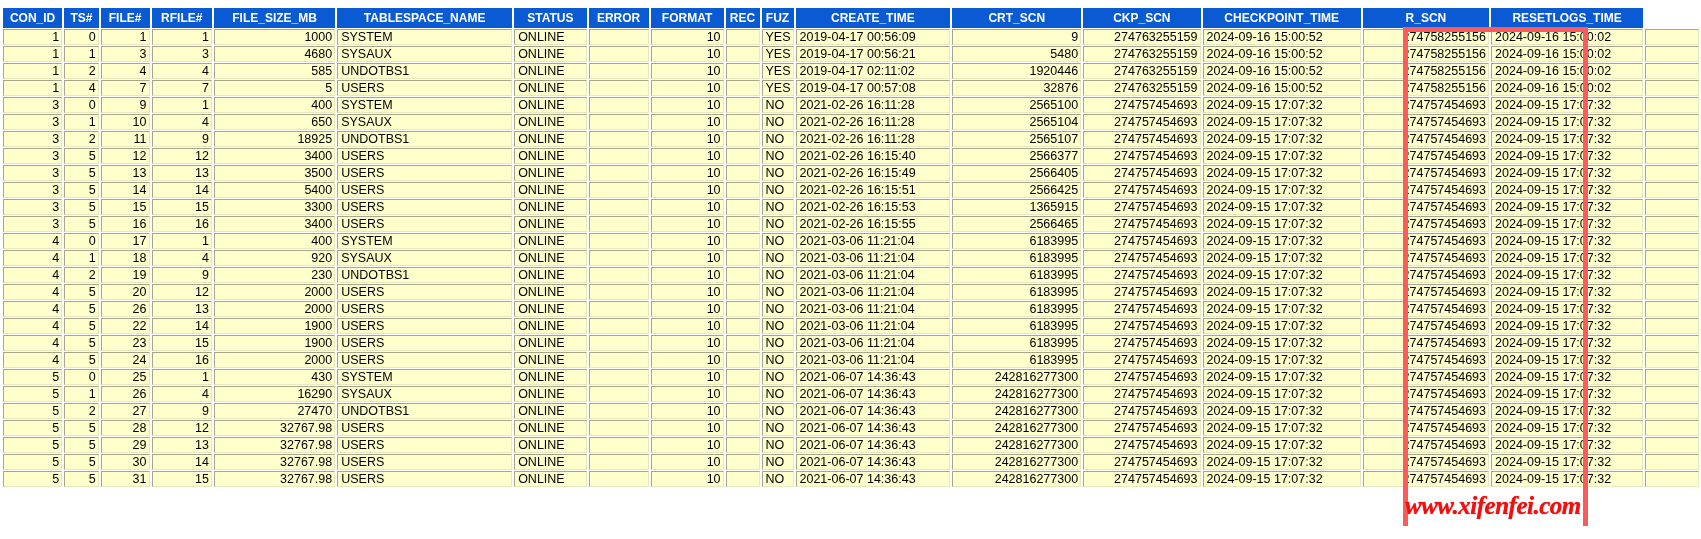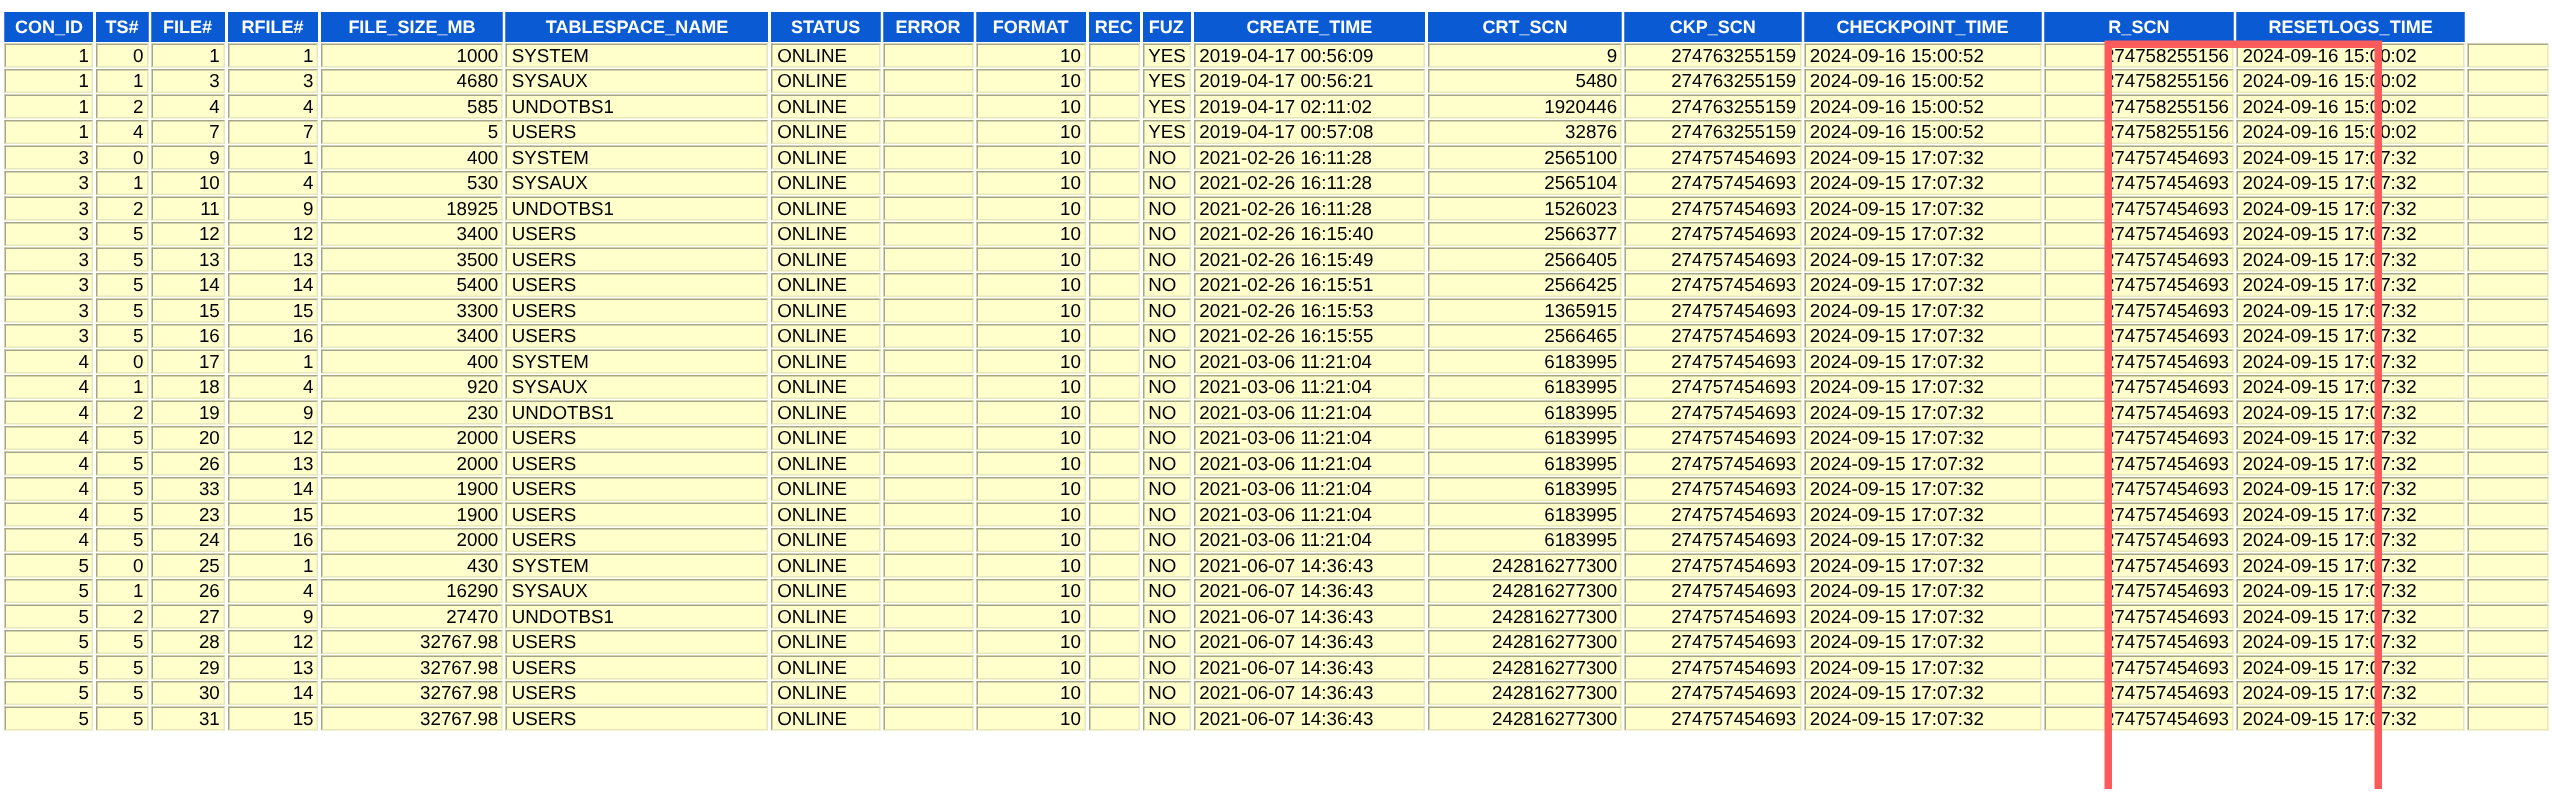--- a/index.html
+++ b/index.html
@@ -264,21 +264,21 @@
           <td class="txt">2024-09-15 17:07:32</td>
           <td class="num">274757454693</td>
           <td class="txt">2024-09-15 17:07:32</td>
           <td></td>
         </tr>
         <tr>
           <td class="num">3</td>
           <td class="num">1</td>
           <td class="num">10</td>
           <td class="num">4</td>
-          <td class="num">530</td>
+          <td class="num">650</td>
           <td class="txt">SYSAUX</td>
           <td class="txt">ONLINE</td>
           <td class="txt"></td>
           <td class="num">10</td>
           <td class="txt"></td>
           <td class="txt">NO</td>
           <td class="txt">2021-02-26 16:11:28</td>
           <td class="num">2565104</td>
           <td class="num">274757454693</td>
           <td class="txt">2024-09-15 17:07:32</td>
@@ -292,21 +292,21 @@
           <td class="num">11</td>
           <td class="num">9</td>
           <td class="num">18925</td>
           <td class="txt">UNDOTBS1</td>
           <td class="txt">ONLINE</td>
           <td class="txt"></td>
           <td class="num">10</td>
           <td class="txt"></td>
           <td class="txt">NO</td>
           <td class="txt">2021-02-26 16:11:28</td>
-          <td class="num">1526023</td>
+          <td class="num">2565107</td>
           <td class="num">274757454693</td>
           <td class="txt">2024-09-15 17:07:32</td>
           <td class="num">274757454693</td>
           <td class="txt">2024-09-15 17:07:32</td>
           <td></td>
         </tr>
         <tr>
           <td class="num">3</td>
           <td class="num">5</td>
           <td class="num">12</td>
@@ -502,21 +502,21 @@
           <td class="num">6183995</td>
           <td class="num">274757454693</td>
           <td class="txt">2024-09-15 17:07:32</td>
           <td class="num">274757454693</td>
           <td class="txt">2024-09-15 17:07:32</td>
           <td></td>
         </tr>
         <tr>
           <td class="num">4</td>
           <td class="num">5</td>
-          <td class="num">33</td>
+          <td class="num">22</td>
           <td class="num">14</td>
           <td class="num">1900</td>
           <td class="txt">USERS</td>
           <td class="txt">ONLINE</td>
           <td class="txt"></td>
           <td class="num">10</td>
           <td class="txt"></td>
           <td class="txt">NO</td>
           <td class="txt">2021-03-06 11:21:04</td>
           <td class="num">6183995</td>
@@ -704,14 +704,15 @@
           <td class="txt">2024-09-15 17:07:32</td>
           <td class="num">274757454693</td>
           <td class="txt">2024-09-15 17:07:32</td>
           <td></td>
         </tr>
       </tbody>
   </table>
 
   <div id="red-box"></div>
 
+  <div id="watermark">www.xifenfei.com</div>
 
 </div>
 
 </body></html>

